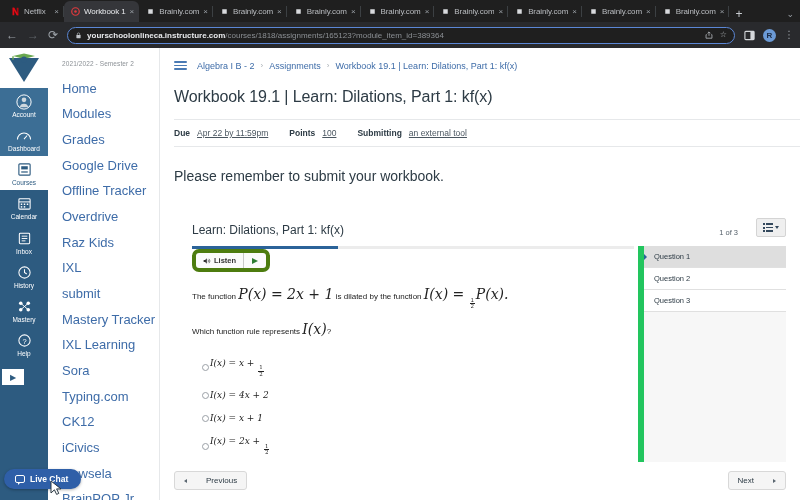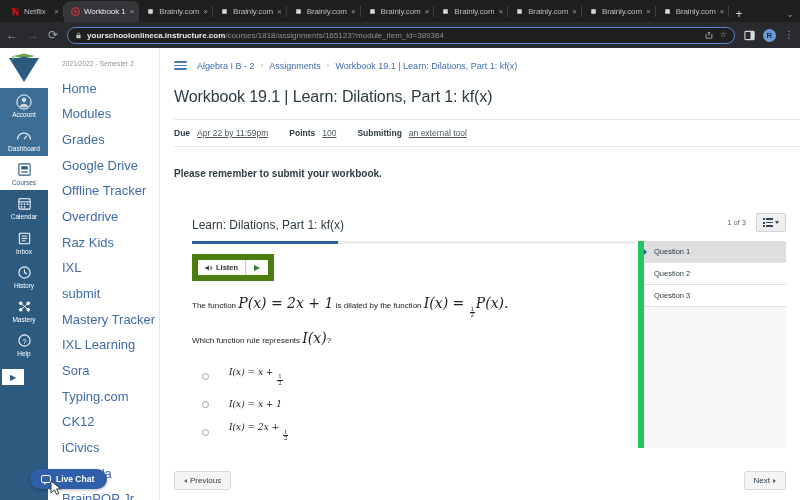--- a/index.html
+++ b/index.html
@@ -122,86 +122,86 @@
     font-size: 16px; color: #2d3b45; font-weight: normal;
     padding: 14px 0 13px 0; letter-spacing: -0.1px;
   }
   .meta-row {
     border-top: 1px solid #e6e8ea; border-bottom: 1px solid #e6e8ea;
     padding: 8px 0; display: flex; align-items: center; gap: 7px;
     font-size: 8.5px; color: #4a5660;
   }
   .meta-label { font-weight: bold; color: #2d3b45; }
   .meta-val { margin-right: 14px; text-decoration: underline; }
-  .reminder { font-size: 10px; color: #2d3b45; padding: 21px 0 0 14px; font-weight: bold; }
+  .reminder { font-size: 14px; color: #2d3b45; padding: 21px 0 0 14px; }
 
   
   .tool { margin: 34px 0 0 0; padding: 0 14px 0 32px; }
   .tool-head { display: flex; align-items: flex-end; }
   .tool-title { font-size: 12px; color: #2d3b45; }
-  .tool-head-right { margin-left: auto; display: flex; align-items: center; gap: 10px; }
+  .tool-head-right { margin-left: auto; display: flex; align-items: flex-end; gap: 18px; }
   .counter { font-size: 7.5px; color: #55606a; }
   .listbtn {
     width: 30px; height: 19px; background: #efefef;
     border: 1px solid #d4d4d4; border-radius: 2px;
     display: flex; align-items: center; justify-content: center; gap: 1px;
   }
   .listglyph { display: flex; flex-direction: column; gap: 1.5px; }
   .listglyph .ln { display: flex; align-items: center; gap: 1.5px; }
   .listglyph .dot { width: 2px; height: 2px; background: #33485c; }
   .listglyph .bar { width: 7px; height: 1.8px; background: #33485c; }
   .caret-dn { width: 0; height: 0; border-left: 2.6px solid transparent; border-right: 2.6px solid transparent; border-top: 3.4px solid #33485c; margin-left: 1px; }
 
   .tool-body { display: flex; margin-top: 9px; }
   .qpane { flex: 1 1 auto; padding-right: 4px; }
   .progress { height: 3px; background: #ececec; position: relative; }
   .progress .fill { position: absolute; left: 0; top: 0; height: 3px; background: #2b6399; }
 
-  .listen-wrap { margin-top: 10px; display: inline-flex; border: 6px solid #4d7c0f; border-radius: 0; overflow: hidden; background: #fbfbfb; }
+  .listen-wrap { display: inline-flex; border: 4px solid #4d7c0f; border-radius: 7px; overflow: hidden; background: #fbfbfb; }
   .listen-btn { display: flex; align-items: center; gap: 3px; padding: 3px 7px; font-size: 7.5px; color: #333; font-weight: bold; }
   .listen-play { padding: 3px 8px; border-left: 1px solid #c9c9c9; display: flex; align-items: center; }
   .play-tri { width: 0; height: 0; border-left: 6px solid #2e7d32; border-top: 3.5px solid transparent; border-bottom: 3.5px solid transparent; }
 
   .qstem { font-size: 8px; color: #222; margin-top: 12px; line-height: 1.45; }
   .qprompt { font-size: 8px; color: #222; margin-top: 11px; }
   .math { font-family: "DejaVu Serif", serif; font-style: italic; font-size: 14px; }
   .frac { display: inline-flex; flex-direction: column; vertical-align: -0.35em; line-height: 1; text-align: center; font-style: normal; margin: 0 1px; }
   .frac .num { font-size: 5.5px; border-bottom: 0.7px solid #222; padding: 0 1px; }
   .frac .den { font-size: 5.5px; padding: 0 1px; }
 
   .choices { margin-top: 15px; }
-  .choice { display: flex; align-items: center; gap: 20px; padding: 6.5px 0 6.5px 10px; }
+  .choice { display: flex; align-items: center; gap: 1px; padding: 6.5px 0 6.5px 10px; }
   .radio { width: 7px; height: 7px; border: 1px solid #9aa0a6; border-radius: 50%; flex: 0 0 7px; background: #fff; }
   .choice-txt { font-family: "DejaVu Serif", serif; font-style: italic; font-size: 9px; color: #222; }
 
   .qlist { width: 148px; flex: 0 0 148px; background: #f7f7f7; border-left: 6px solid #22c55e; align-self: stretch; min-height: 180px; }
   .qitem {
     font-size: 7.5px; color: #2d3b45; padding: 6px 0 6px 10px;
     border-bottom: 1px solid #e0e0e0; background: #fff; position: relative;
   }
   .qitem.sel { background: #dedede; }
   .qitem.sel::before {
     content: ""; position: absolute; left: 0; top: 50%; transform: translateY(-50%);
     width: 0; height: 0; border-top: 3px solid transparent; border-bottom: 3px solid transparent;
     border-left: 3.5px solid #2b6399;
   }
 
   
   .pagenav { position: absolute; left: 14px; right: 14px; bottom: 10px; display: flex; }
   .pgbtn {
     background: #f5f5f5; border: 1px solid #d8d8d8; border-radius: 3px;
-    font-size: 8px; color: #2d3b45; padding: 4px 9px; display: flex; align-items: center; gap: 3px;
+    font-size: 8px; color: #2d3b45; padding: 4px 9px; display: flex; align-items: center; gap: 19px;
   }
   .pgbtn.next { margin-left: auto; }
   .arr-l { width: 0; height: 0; border-right: 3px solid #5a6670; border-top: 2.5px solid transparent; border-bottom: 2.5px solid transparent; }
   .arr-r { width: 0; height: 0; border-left: 3px solid #5a6670; border-top: 2.5px solid transparent; border-bottom: 2.5px solid transparent; }
 
   
   .livechat {
-    position: absolute; left: 30px; bottom: 11px;
+    position: absolute; left: 4px; bottom: 11px;
     background: #2f5fa8; color: #fff; border-radius: 14px;
     display: flex; align-items: center; gap: 5px;
     padding: 5px 13px 5px 11px; font-size: 8.5px; font-weight: bold;
     z-index: 40; box-shadow: 0 1px 3px rgba(0,0,0,.3);
   }
   .chat-ic { width: 10px; height: 8px; border: 1.3px solid #fff; border-radius: 2px; position: relative; }
   .chat-ic::after { content:""; position:absolute; left: 1.5px; bottom: -3.4px; width: 0; height: 0; border-top: 3.4px solid #fff; border-right: 3px solid transparent; }
 
   .cursor { position: absolute; left: 50px; bottom: 4px; z-index: 50; }
 </style>
@@ -539,20 +539,24 @@
             <div class="choices">
               <label class="choice">
                 <span class="radio"></span>
                 <span class="choice-txt"><span>I(x) = x + </span><span class="frac">
                       <span class="num">1</span>
                       <span class="den">2</span>
                     </span></span>
               </label>
               <label class="choice">
                 <span class="radio"></span>
+                <span class="choice-txt"><span>I(x) = 4x + 2</span></span>
+              </label>
+              <label class="choice">
+                <span class="radio"></span>
                 <span class="choice-txt"><span>I(x) = x + 1</span></span>
               </label>
               <label class="choice">
                 <span class="radio"></span>
                 <span class="choice-txt"><span>I(x) = 2x + </span><span class="frac">
                       <span class="num">1</span>
                       <span class="den">2</span>
                     </span></span>
               </label>
             </div>

